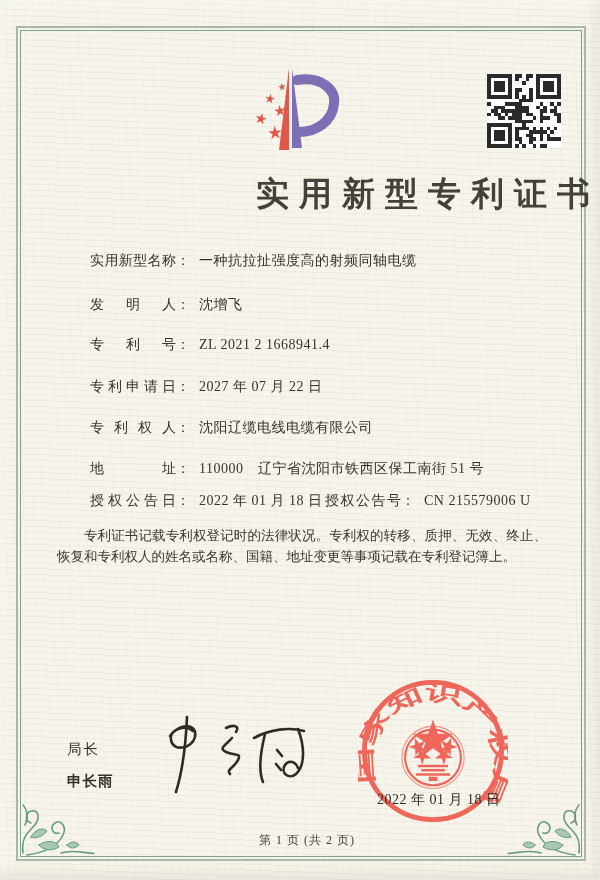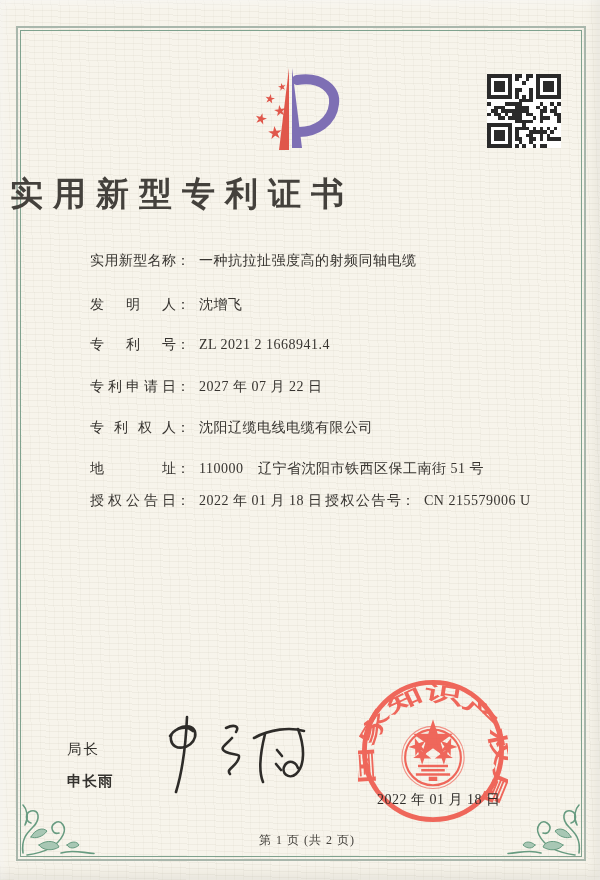--- a/index.html
+++ b/index.html
@@ -11,21 +11,21 @@
       repeating-linear-gradient(88deg, rgba(196,190,172,.10) 0 1px, transparent 1px 9px);
     box-shadow: inset -4px -6px 14px rgba(90,85,70,.10), inset 3px 3px 10px rgba(255,255,255,.6);
     font-family:"Liberation Serif","DejaVu Serif",serif;
     color:#373430;
   }
   .frame{position:absolute;left:16px;top:26px;width:566px;height:831px;border:2px solid #a9b7ac;}
   .frame-inner{position:absolute;left:2px;top:2px;right:2px;bottom:2px;border:1px solid #7fa28e;}
   .cert-no{position:absolute;left:58px;top:76px;font-size:13.5px;letter-spacing:2.5px;color:#47443f;}
   .logo{position:absolute;left:244px;top:62px;width:104px;height:98px;}
   .qr{position:absolute;left:487px;top:74px;width:74px;height:74px;}
-  .title{position:absolute;left:0;top:172px;width:600px;text-align:left;
+  .title{position:absolute;left:0;top:172px;width:600px;text-align:right;
          font-size:33px;font-weight:600;letter-spacing:10px;text-indent:10px;color:#44413c;}
   .fields{position:absolute;left:58px;top:0;width:500px;font-size:14px;}
   .frow{position:absolute;left:0;white-space:nowrap;}
   .flabel{display:inline-block;width:86px;text-align:justify;text-align-last:justify;vertical-align:top;margin-left:32px;}
   .colon{margin-right:9px;}
   .fval{letter-spacing:.5px;}
   .pair2{position:absolute;left:235px;top:0;white-space:nowrap;}
   .pair2 .flabel{width:76px;}
   .body-text{position:absolute;left:57px;top:526px;width:490px;font-size:13.5px;
              line-height:1.52;text-align:justify;color:#3b3834;}
@@ -100,20 +100,21 @@
     </div>
     <div class="frow" style="top:492px;width:500px">
       <span class="flabel">授权公告日</span><span class="colon">：</span><span class="fval">2022 年 01 月 18 日</span>
       <span class="pair2">
         <span class="flabel">授权公告号</span><span class="colon">：</span><span class="fval">CN 215579006 U</span>
       </span>
     </div>
   </div>
 
   <div class="body-text">
+    <p>专利证书记载专利权登记时的法律状况。专利权的转移、质押、无效、终止、恢复和专利权人的姓名或名称、国籍、地址变更等事项记载在专利登记簿上。</p>
   </div>
 
   <div class="officer">
     <div>局长</div>
     <div class="name">申长雨</div>
   </div>
 
   <div class="signature">
     <svg width="168" height="90" viewBox="0 0 168 90" fill="none" stroke="#2e2c29" stroke-width="2.6" stroke-linecap="round" stroke-linejoin="round">
       <path d="M18,24 C28,10 46,12 43,25 C40,37 21,40 19,28 C17,17 34,12 41,19"></path>

